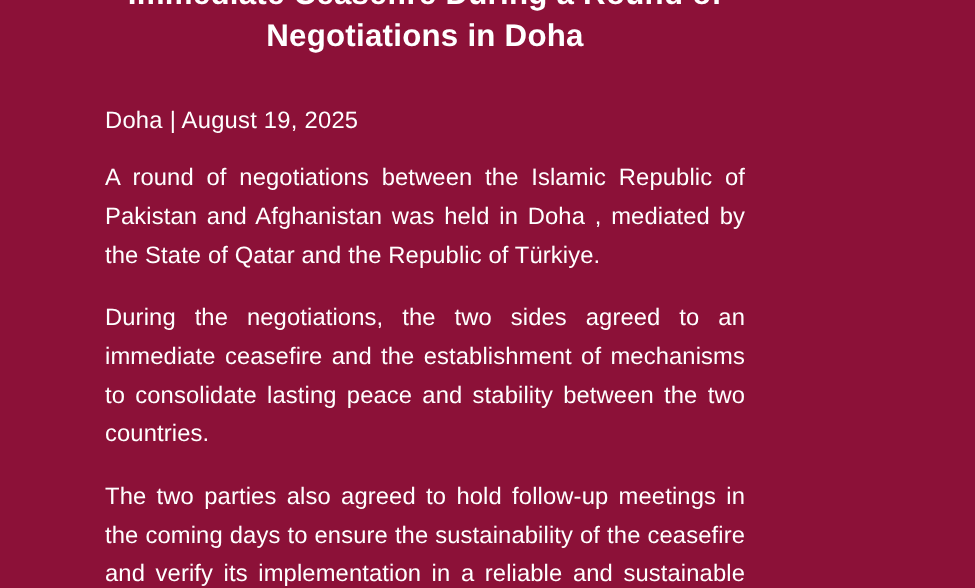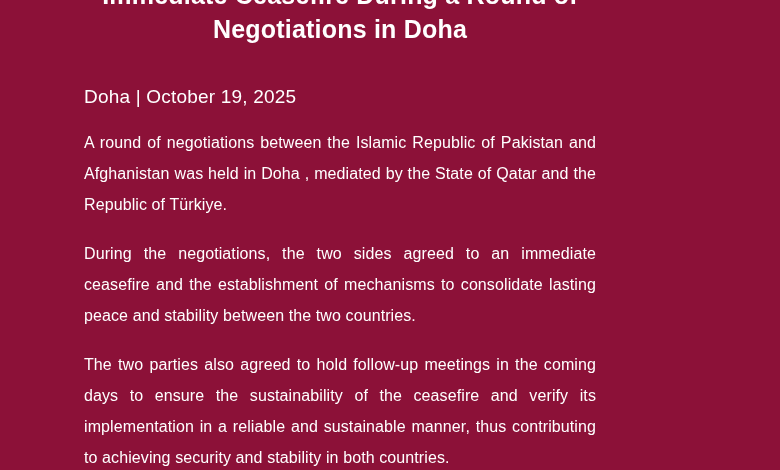--- a/index.html
+++ b/index.html
@@ -40,40 +40,40 @@
   }
   .dateline {
     margin-top: 38px;
     font-size: 19px;
     line-height: 26px;
     color: #ffffff;
     letter-spacing: 0.2px;
   }
   .body-text {
     margin-top: 17px;
-    font-size: 16px;
+    font-size: 19px;
     line-height: 31px;
     text-align: justify;
     text-justify: inter-word;
     color: #ffffff;
     letter-spacing: 0.1px;
   }
   .para + .para {
     margin-top: 18px;
   }
 </style>
 </head>
 <body>
 
 <div class="statement-card">
 
   <h1 class="headline">
     <span class="line">Immediate Ceasefire During a Round of</span>
     <span class="line">Negotiations in Doha</span>
   </h1>
 
-  <div class="dateline">Doha  |  October 19, 2025</div>
+  <div class="dateline">Doha  |  August 19, 2025</div>
 
   <p class="body-text para">A round of negotiations between the Islamic Republic of Pakistan and Afghanistan was held in Doha , mediated by the State of Qatar and the Republic of Türkiye.</p>
   <p class="body-text para">During the negotiations, the two sides agreed to an immediate ceasefire and the establishment of mechanisms to consolidate lasting peace and stability between the two countries.</p>
   <p class="body-text para">The two parties also agreed to hold follow-up meetings in the coming days to ensure the sustainability of the ceasefire and verify its implementation in a reliable and sustainable manner, thus contributing to achieving security and stability in both countries.</p>
 
 </div>
 
 </body></html>

